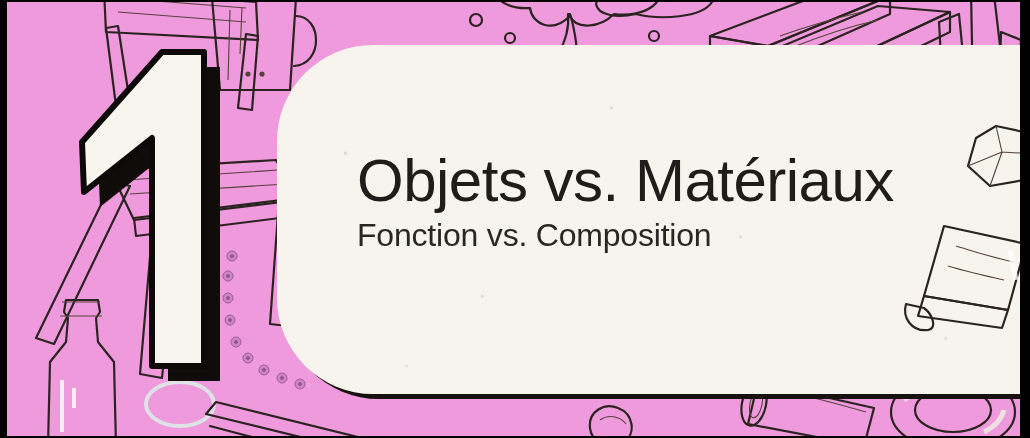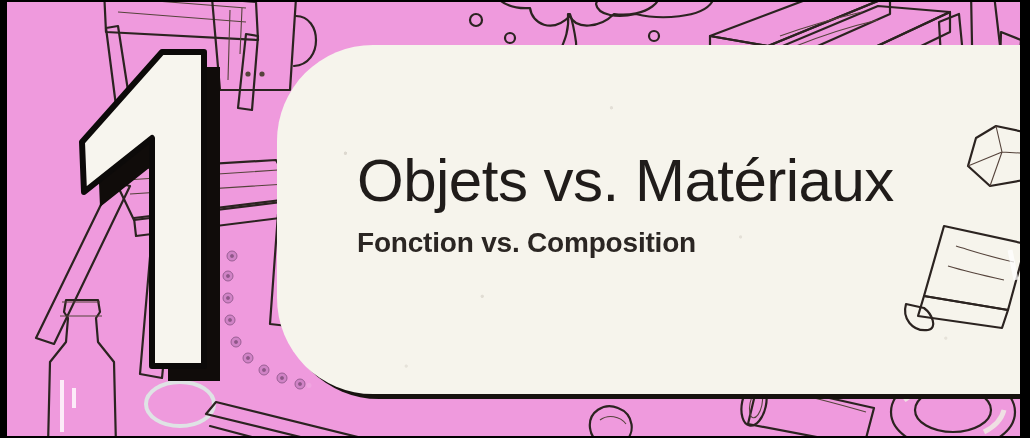--- a/index.html
+++ b/index.html
@@ -116,23 +116,23 @@
   }
   .title{
     font-size:60px;
     font-weight:400;
     letter-spacing:-0.5px;
     color:#201c1a;
     line-height:1.02;
     white-space:nowrap;
   }
   .subtitle{
-    margin-top:16px;
-    font-size:28px;
-    font-weight:700;
+    margin-top:6px;
+    font-size:32px;
+    font-weight:400;
     color:#2b2623;
     letter-spacing:-0.2px;
     white-space:nowrap;
   }
 
   
   .bar{ position:absolute; background:#000; z-index:30; }
   .bar-left{ left:0; top:0; width:7px; height:438px; }
   .bar-right{ right:0; top:0; width:10px; height:438px; }
   .bar-top{ left:0; top:0; width:1030px; height:2px; }

